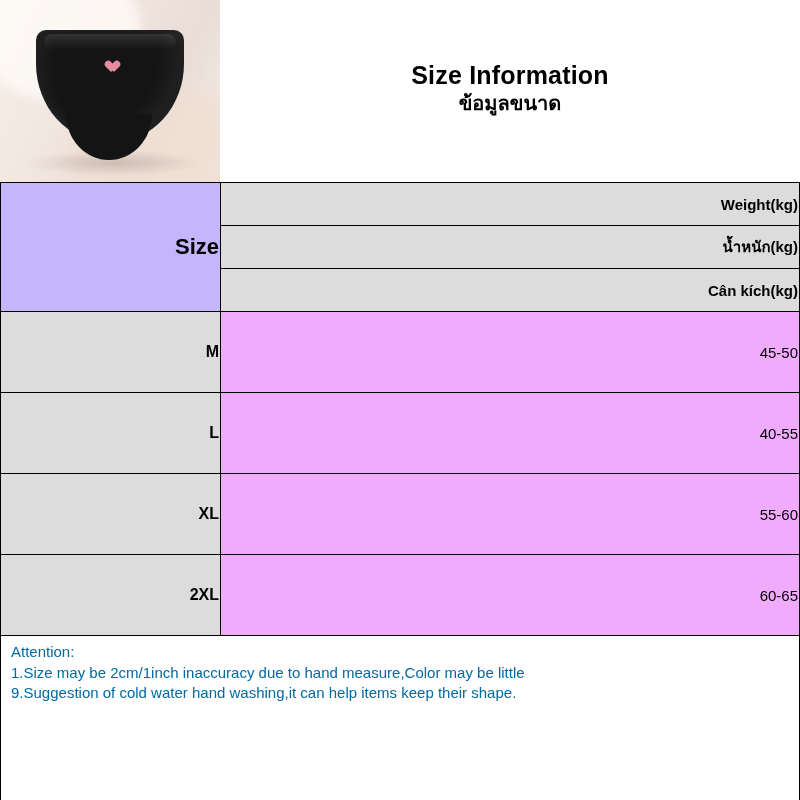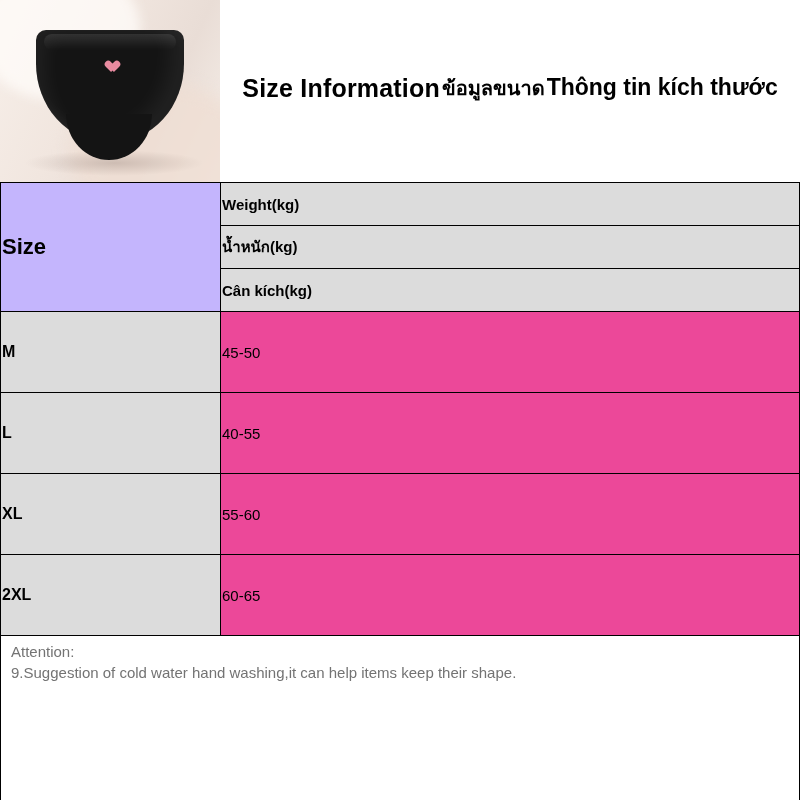--- a/index.html
+++ b/index.html
@@ -129,21 +129,21 @@
     left: 24px;
     bottom: 6px;
     width: 180px;
     height: 26px;
     background: radial-gradient(ellipse at center, rgba(120,100,92,0.28), rgba(120,100,92,0) 70%);
   }
 
   .title-block {
     flex: 1 1 auto;
     display: flex;
-    flex-direction: row;
+    flex-direction: column;
     align-items: center;
     justify-content: center;
     gap: 2px;
     padding-bottom: 6px;
   }
   .title-en {
     font-size: 25px;
     font-weight: bold;
     letter-spacing: 0.2px;
     line-height: 1.15;
@@ -160,21 +160,21 @@
   }
 
   
   .size-table {
     border-collapse: collapse;
     table-layout: fixed;
     width: 800px;
   }
   .size-table td {
     border: 1px solid #000000;
-    text-align: left;
+    text-align: right;
     vertical-align: middle;
   }
   .col-size { width: 220px; }
   .col-weight { width: 579px; }
 
   .cell-size-header {
     background: #c4b5fd;
     font-size: 22px;
     font-weight: bold;
     height: 120px;
@@ -185,40 +185,40 @@
     font-weight: bold;
     height: 40px;
   }
   .cell-size-label {
     background: #dcdcdc;
     font-size: 16px;
     font-weight: bold;
     height: 78px;
   }
   .cell-weight-value {
-    background: #ec4899;
+    background: #f0abfc;
     font-size: 15px;
     height: 78px;
   }
 
   
   .attention {
     box-sizing: border-box;
     width: 800px;
     height: 165px;
     border: 1px solid #000000;
     border-top: none;
     padding: 6px 10px 0 10px;
     background: #ffffff;
   }
   .attention p {
     margin: 0;
     font-size: 15px;
     line-height: 1.33;
-    color: #737373;
+    color: #0369a1;
   }
   .attention .line-title {
     margin-bottom: 1px;
   }
 </style>
 </head>
 <body>
 
 <div class="sheet">
 
@@ -228,21 +228,20 @@
       <div class="photo-bg"></div>
       <div class="photo-shadow"></div>
       <div class="panty">
         <div class="panty-heart"></div>
       </div>
     </div>
 
     <div class="title-block">
       <div class="title-en">Size Information</div>
       <div class="title-th">ข้อมูลขนาด</div>
-      <div class="title-vi">Thông tin kích thước</div>
     </div>
 
   </div>
 
   <table class="size-table">
     <colgroup>
       <col class="col-size">
       <col class="col-weight">
     </colgroup>
     <tbody>
@@ -271,16 +270,17 @@
       </tr>
       <tr>
         <td class="cell-size-label">2XL</td>
         <td class="cell-weight-value">60-65</td>
       </tr>
     </tbody>
   </table>
 
   <div class="attention">
     <p class="line-title">Attention:</p>
+    <p>1.Size may be 2cm/1inch inaccuracy due to hand measure,Color may be little</p>
     <p>9.Suggestion of cold water hand washing,it can help items keep their shape.</p>
   </div>
 
 </div>
 
 </body></html>

